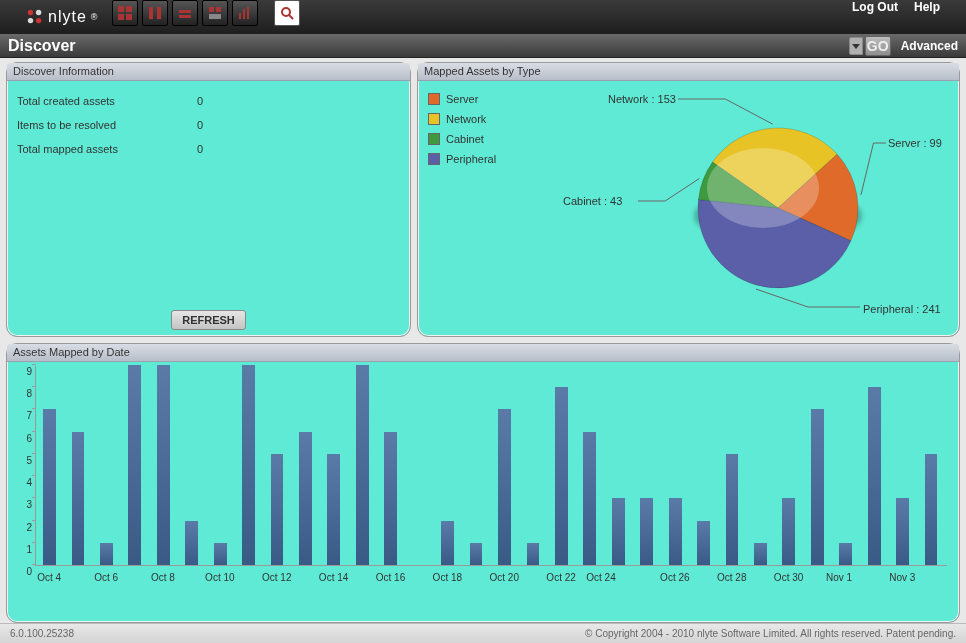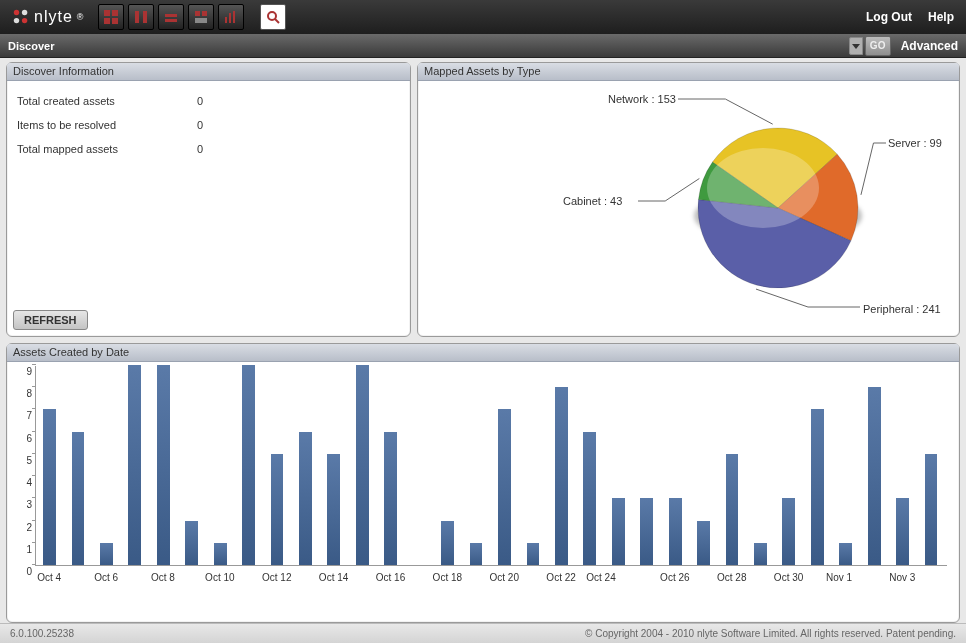--- a/index.html
+++ b/index.html
@@ -11,74 +11,73 @@
     width: 966px;
     height: 643px;
     overflow: hidden;
     position: relative;
   }
   
   .topbar {
     height: 34px;
     background: linear-gradient(#3a3a3a,#1e1e1e);
     display: flex;
-    align-items: center;
-    padding: 0 12px;
+    padding: 0 26px;
     color: #fff;
   }
   .logo { display: flex; align-items: center; gap: 4px; font-size: 16px; font-weight: 300; letter-spacing: 1px;}
   .logo .dots { width:18px; height:18px; display:inline-block; }
   .logo .dots svg { width:100%; height:100%; }
   .topbar .toolbar-icons { display:flex; gap:4px; margin-left:14px; }
   .toolbar-icons .ticon {
     width:26px; height:26px; background:linear-gradient(#555,#222);
     border:1px solid #000; border-radius:2px; display:flex; align-items:center; justify-content:center;
   }
   .topbar .spacer { flex:1; }
   .top-link { color:#fff; font-weight:bold; margin-left:16px; font-size:12px; text-decoration:none; cursor:pointer;}
   
   .secondbar {
     height: 24px;
     background: linear-gradient(#6a6a6a,#3a3a3a);
     display:flex; align-items:center; padding:0 8px;
     border-bottom:1px solid #222;
   }
-  .secondbar .page-label { color:#fff; font-weight:bold; font-size:11px; }
+  .secondbar .page-label { color:#fff; font-weight:bold; font-size:16px; }
   .secondbar .spacer { flex:1; }
   .dropdown-chip {
     width:14px; height:18px; background:#b0b0b0; border:1px solid #888; border-radius:2px 0 0 2px;
     display:flex; align-items:center; justify-content:center; margin-right:0;
   }
   .search-input {
     height:18px; width:160px; border:1px solid #888; border-left:none; font-size:11px; padding:2px 4px;
     color:#666;
   }
   .go-btn {
     height:20px; width:26px; margin-left:2px; background:linear-gradient(#bcbcbc,#8e8e8e);
-    border:1px solid #666; border-radius:2px; color:#eee; font-size:10px; font-weight:bold; text-align:center; line-height:18px; cursor:pointer;
+    border:1px solid #666; border-radius:2px; color:#eee; font-size:14px; font-weight:bold; text-align:center; line-height:18px; cursor:pointer;
   }
   .adv-link { color:#fff; font-weight:bold; margin-left:10px; cursor:pointer; font-size:12px;}
   
   .main { display:flex; gap:6px; padding:4px 6px 0 6px; }
   .panel {
-    background:#ffffff; border:1px solid #9a9a9a; border-radius:6px;
+    background:#5eead4; border:1px solid #9a9a9a; border-radius:11px;
     box-shadow: inset 0 0 0 1px #f2f2f2;
   }
   .panel-header {
     height:18px; background:linear-gradient(#d9dde4,#b8bec9);
     border-bottom:1px solid #9aa2b0; border-radius:3px 3px 0 0;
     padding:2px 6px; font-size:11px; color:#333;
   }
   .left-panel { width:405px; height:275px; display:flex; flex-direction:column; }
   .right-panel { flex:1; height:275px; position:relative;}
   .info-rows { padding:8px 10px; flex:1; }
   .info-row { display:flex; padding:6px 0; }
   .info-row .lbl { width:180px; color:#333; }
   .info-row .val { color:#333; }
-  .panel-footer { text-align:left; padding:6px; }
+  .panel-footer { text-align:center; padding:6px; }
   .refresh-btn {
     display:inline-block; padding:3px 10px; font-size:11px; font-weight:bold;
     background:linear-gradient(#e6e6e6,#c4c4c4); border:1px solid #888; border-radius:3px; cursor:pointer;
   }
   
   .legend { position:absolute; left:10px; top:26px;}
   .legend-item { display:flex; align-items:center; gap:6px; height:20px;}
   .legend-sw { width:12px; height:12px; border:1px solid #666;}
   .pie-wrap { position:absolute; left:220px; top:30px; width:310px; height:240px;}
   .pie-label { position:absolute; font-size:11px; color:#333; white-space:nowrap;}
@@ -192,20 +191,38 @@
           <div class="val">0</div>
         </div>
       </div>
     <div class="panel-footer">
       <span class="refresh-btn">REFRESH</span>
     </div>
   </div>
 
   <div class="panel right-panel">
     <div class="panel-header">Mapped Assets by Type</div>
+    <div class="legend" id="legend">
+        <div class="legend-item">
+          <span class="legend-sw" style="background: rgb(224, 106, 42);"></span>
+          <span>Server</span>
+        </div>
+        <div class="legend-item">
+          <span class="legend-sw" style="background: rgb(231, 195, 37);"></span>
+          <span>Network</span>
+        </div>
+        <div class="legend-item">
+          <span class="legend-sw" style="background: rgb(63, 154, 63);"></span>
+          <span>Cabinet</span>
+        </div>
+        <div class="legend-item">
+          <span class="legend-sw" style="background: rgb(90, 95, 168);"></span>
+          <span>Peripheral</span>
+        </div>
+      </div>
     <div class="pie-wrap">
       <svg id="pie-svg" width="310" height="240" viewBox="0 0 310 240">
           <ellipse cx="140" cy="123" rx="84" ry="28" fill="rgba(0,0,0,.25)" filter="blur(2px)"></ellipse>
           <path d="M 140 115 L 74.46783645688068 69.11388509191629 A 80 80 0 0 1 199.2279580369728 61.22222590353345 Z" fill="#e7c325" stroke="rgba(0,0,0,.15)"></path>
           <path d="M 140 115 L 199.2279580369728 61.22222590353345 A 80 80 0 0 1 212.93882351170674 147.86225836317544 Z" fill="#e06a2a" stroke="rgba(0,0,0,.15)"></path>
           <path d="M 140 115 L 212.93882351170674 147.86225836317544 A 80 80 0 0 1 60.45584790255654 106.47193649772807 Z" fill="#5a5fa8" stroke="rgba(0,0,0,.15)"></path>
           <path d="M 140 115 L 60.45584790255654 106.47193649772807 A 80 80 0 0 1 74.46783645688066 69.1138850919163 Z" fill="#3f9a3f" stroke="rgba(0,0,0,.15)"></path>
           <ellipse cx="125" cy="95" rx="56" ry="40" fill="rgba(255,255,255,.25)"></ellipse>
           <polyline points="134.69720653287888,31.16754577465207 87.34860326643944,6 40,6" class="lead"></polyline>
           <polyline points="222.9675314353791,101.8703112177257 235.48376571768955,50 248,50" class="lead"></polyline>
@@ -214,21 +231,21 @@
         </svg>
       <div class="pie-label" style="left:-30px; top:0px;">Network : 153</div>
       <div class="pie-label" style="left:250px; top:44px;">Server : 99</div>
       <div class="pie-label" style="left:-75px; top:102px;">Cabinet : 43</div>
       <div class="pie-label" style="left:225px; top:210px;">Peripheral : 241</div>
     </div>
   </div>
 </div>
 
 <div class="panel bar-panel">
-  <div class="panel-header">Assets Created by Date</div>
+  <div class="panel-header">Assets Mapped by Date</div>
   <div class="bar-area">
     <div class="bar-plot" id="bar-plot">
         <div class="ytick" style="bottom: -6px;">0</div>
         <div class="ytick-line" style="bottom: 0px;"></div>
         <div class="ytick" style="bottom: 16.2222px;">1</div>
         <div class="ytick-line" style="bottom: 22.2222px;"></div>
         <div class="ytick" style="bottom: 38.4444px;">2</div>
         <div class="ytick-line" style="bottom: 44.4444px;"></div>
         <div class="ytick" style="bottom: 60.6667px;">3</div>
         <div class="ytick-line" style="bottom: 66.6667px;"></div>

